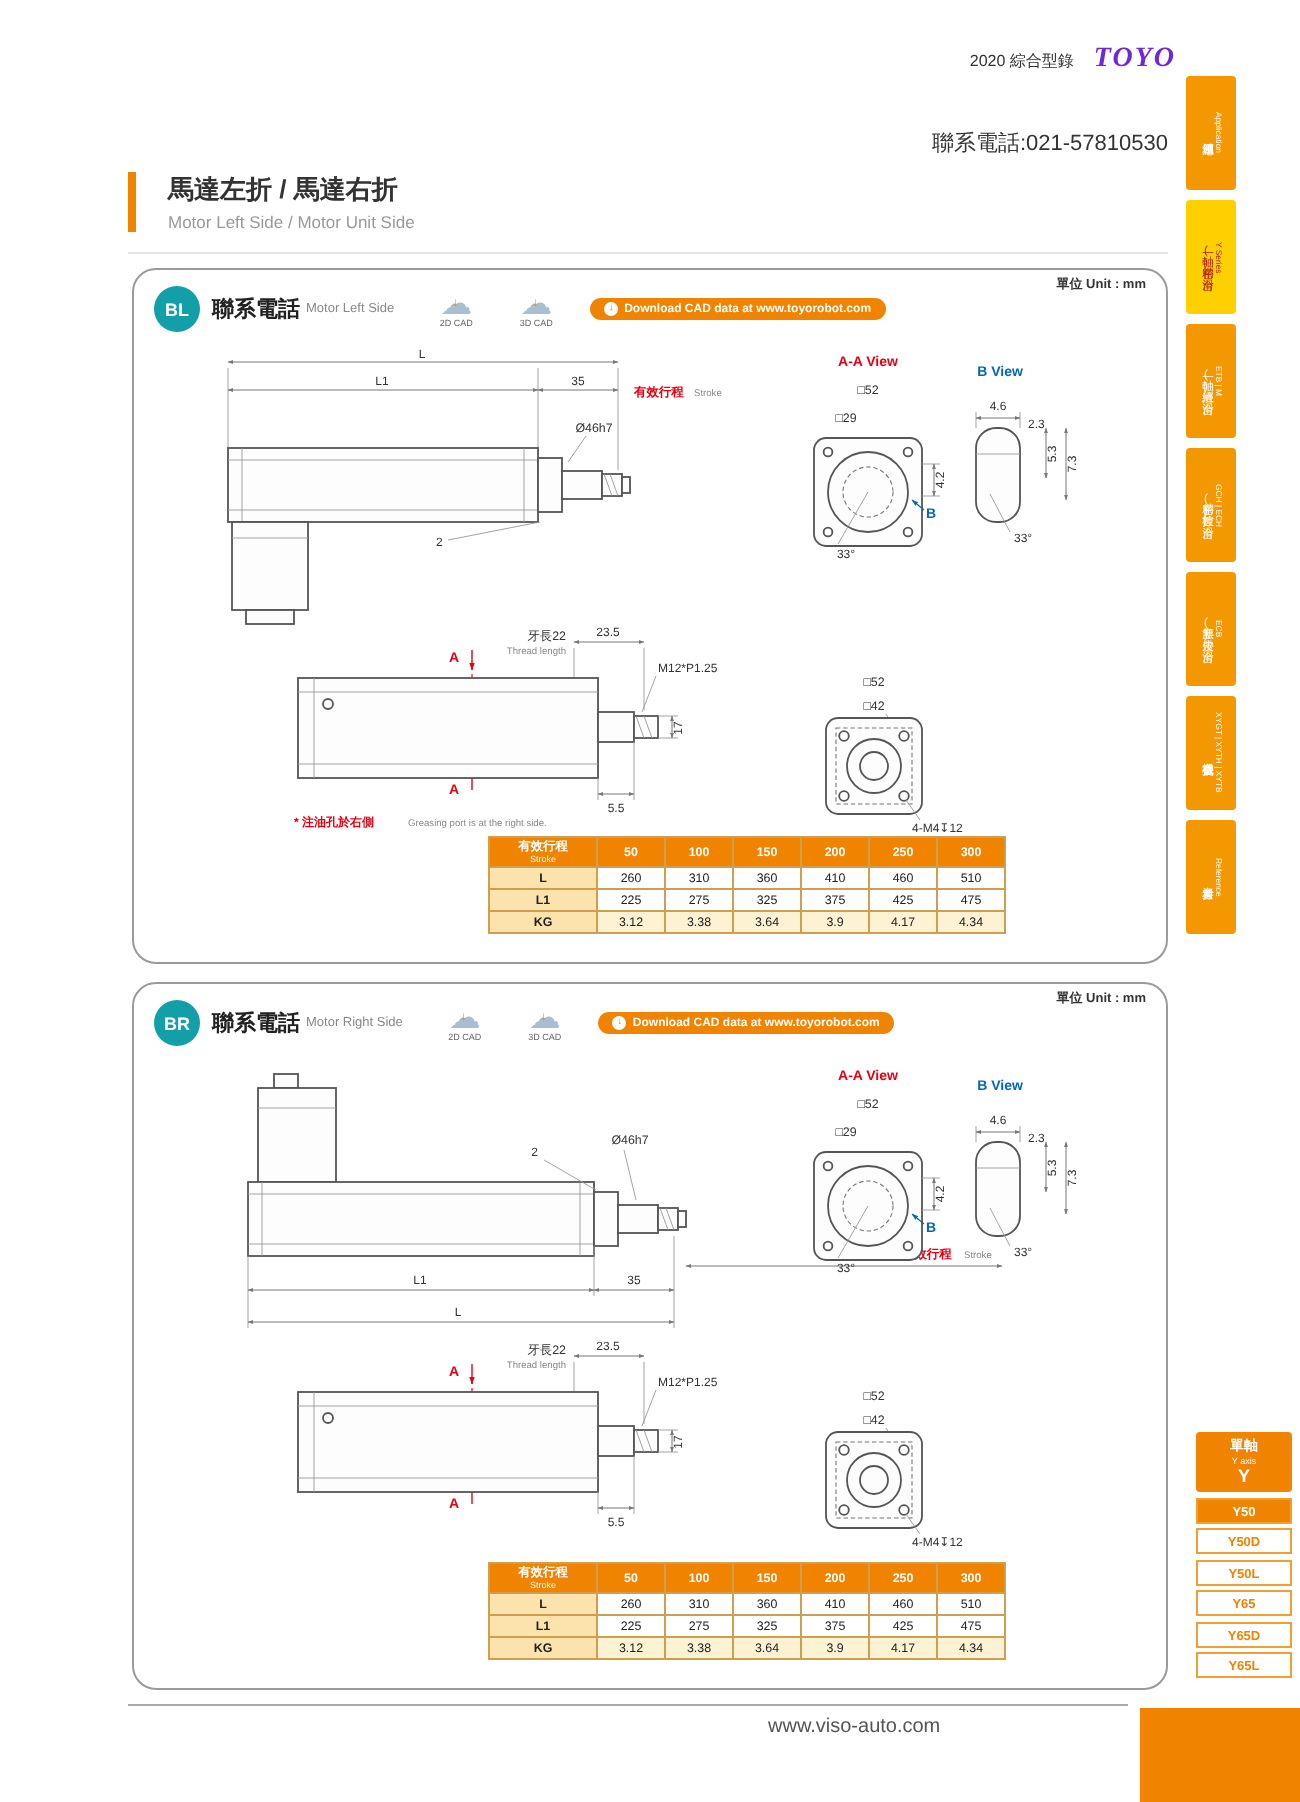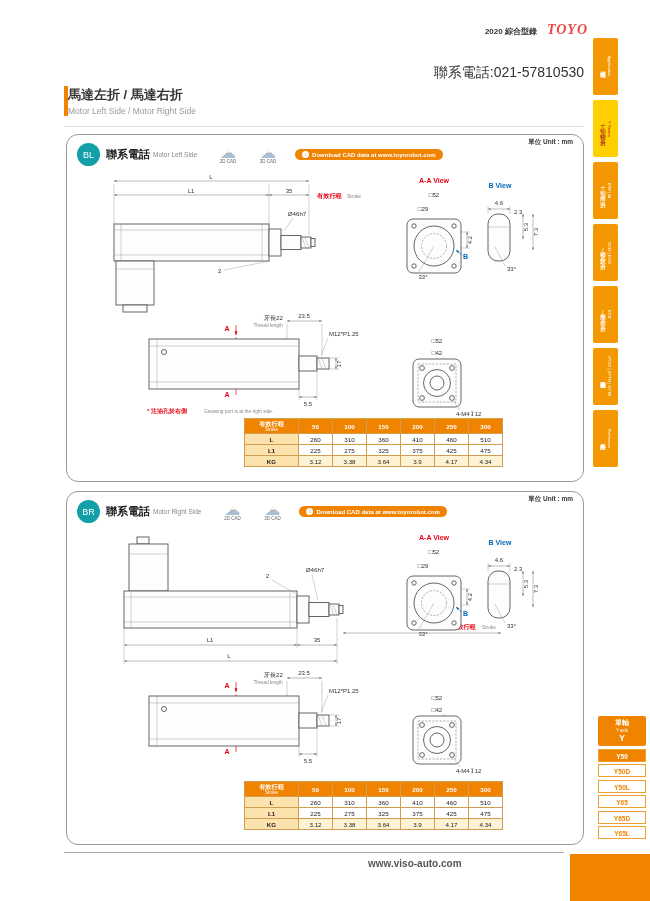--- a/index.html
+++ b/index.html
@@ -1,39 +1,39 @@
 <!DOCTYPE html>
 <html><head>
 <meta charset="utf-8">
 <style>
 *{margin:0;padding:0;box-sizing:border-box}
 html,body{width:650px;height:901px}
 body{position:relative;background:#fff;overflow:hidden;font-family:"Liberation Sans","DejaVu Sans",sans-serif;color:#333}
 
 .cat-row{position:absolute;top:22px;right:62px;display:flex;align-items:baseline;gap:10px}
-.cat-text{font-size:8px;font-weight:bold;color:#333}
-.logo{font-size:14px;font-weight:bold;font-style:italic;letter-spacing:1px;color:#ef4444;font-family:"Liberation Serif","DejaVu Serif",serif}
-.phone{position:absolute;top:64px;right:66px;font-size:14px;color:#333}
-.title-block{position:absolute;top:86px;left:64px;border-left:4px solid #f08300;padding-left:0}
+.cat-text{font-size:8px;font-weight:normal;color:#333}
+.logo{font-size:14px;font-weight:bold;font-style:italic;letter-spacing:1px;color:#6d28d9;font-family:"Liberation Serif","DejaVu Serif",serif}
+.phone{position:absolute;top:64px;right:66px;font-size:11px;color:#333}
+.title-block{position:absolute;top:86px;left:64px;border-left:4px solid #f08300;padding-left:16px}
 .title-zh{font-size:13px;font-weight:bold;color:#333}
 .title-en{font-size:8.5px;color:#999;margin-top:2px}
 .title-rule{position:absolute;top:126px;left:64px;width:520px;border-top:1px solid #e4e4e4}
 
 .side-tabs{position:absolute;top:38px;right:32px;width:25px;display:flex;flex-direction:column;gap:5px}
 .side-tab{height:57px;background:#f39800;color:#fff;border-radius:2px;display:flex;align-items:center;justify-content:center;cursor:pointer}
 .side-tab .zh{writing-mode:vertical-rl;text-orientation:upright;font-size:5.8px;line-height:7px}
 .side-tab .en{writing-mode:vertical-rl;font-size:4.2px;line-height:5px;margin-left:1px}
 .side-tab.active{background:#ffd000;color:#b01e23}
 
 .panel{position:absolute;left:66px;width:518px;border:1.5px solid #9a9a9a;border-radius:12px;background:#fff}
 #panel-bl{top:134px;height:348px}
 #panel-br{top:491px;height:354px}
 .unit{position:absolute;top:3px;right:10px;font-size:6.5px;font-weight:bold;color:#333}
 .p-head{position:absolute;left:10px;top:8px;display:flex;align-items:center}
-.badge{width:23px;height:23px;border-radius:50%;background:#129fa8;color:#fff;font-weight:normal;font-size:9px;display:flex;align-items:center;justify-content:center;flex:0 0 auto}
+.badge{width:23px;height:23px;border-radius:50%;background:#129fa8;color:#fff;font-weight:bold;font-size:9px;display:flex;align-items:center;justify-content:center;flex:0 0 auto}
 .p-title-zh{font-size:11px;font-weight:bold;color:#222;margin-left:6px}
 .p-title-en{font-size:6.5px;color:#888;margin-left:3px}
 .clouds{display:flex;gap:10px;margin-left:16px}
 .cloud{position:relative;width:30px;text-align:center;cursor:pointer}
 .cloud-glyph{display:block;font-size:16px;line-height:13px;color:#a9bed2}
 .dl-arrow{position:absolute;top:3px;left:13px;font-size:6px;font-weight:bold;color:#f08300}
 .cloud-label{display:block;font-size:4.5px;color:#666}
 .dl-pill{display:flex;align-items:center;gap:3px;margin-left:12px;background:#f08300;border-radius:8px;padding:2px 7px;cursor:pointer}
 .dl-dot{width:7px;height:7px;border-radius:50%;background:#fff;color:#f08300;font-size:5px;line-height:7px;text-align:center;font-weight:bold}
 .dl-text{color:#fff;font-size:6px;font-weight:bold}
@@ -69,21 +69,21 @@
 
 .axis{position:absolute;top:716px;right:4px;width:48px}
 .axis-head{background:#f08300;color:#fff;text-align:center;border-radius:2px;padding:2px 0 3px;cursor:pointer}
 .axis-zh{display:block;font-size:7px;font-weight:bold}
 .axis-en{display:block;font-size:4.5px}
 .axis-letter{display:block;font-size:9px;font-weight:bold}
 .axis-item{height:13px;line-height:13px;text-align:center;font-size:6.5px;font-weight:bold;color:#f08300;background:#fff;border:1px solid #f0a030;margin-top:2.5px;cursor:pointer}
 .axis-item.active{background:#f08300;color:#fff}
 
 .foot-rule{position:absolute;top:852px;left:64px;width:500px;border-top:1px solid #aaa}
-.site{position:absolute;top:858px;left:368px;font-size:10px;font-weight:bold;color:#555}
+.site{position:absolute;top:858px;left:384px;font-size:10px;font-weight:normal;color:#555}
 .corner{position:absolute;right:0;bottom:0;width:80px;height:47px;background:#f08300}
 </style>
 </head>
 <body>
 
 <svg width="0" height="0" style="position:absolute">
   <defs>
     <marker id="mg" markerWidth="6" markerHeight="6" refX="5.2" refY="3" orient="auto-start-reverse">
         <path d="M0,1 L5.5,3 L0,5 Z" fill="#777"></path>
       </marker>
@@ -96,21 +96,21 @@
   </defs>
 </svg>
 
 <div class="cat-row">
   <span class="cat-text">2020 綜合型錄</span>
   <span class="logo">TOYO</span>
 </div>
 <div class="phone">聯系電話:021-57810530</div>
 <div class="title-block">
   <div class="title-zh">馬達左折 / 馬達右折</div>
-  <div class="title-en">Motor Left Side / Motor Right Side</div>
+  <div class="title-en">Motor Left Side / Motor Unit Side</div>
 </div>
 <div class="title-rule"></div>
 
 <div class="side-tabs">
   <div class="side-tab">
       <span class="zh">應用領域</span>
       <span class="en">Application</span>
     </div>
   <div class="side-tab active">
       <span class="zh">一軸(精密)滑台</span>

